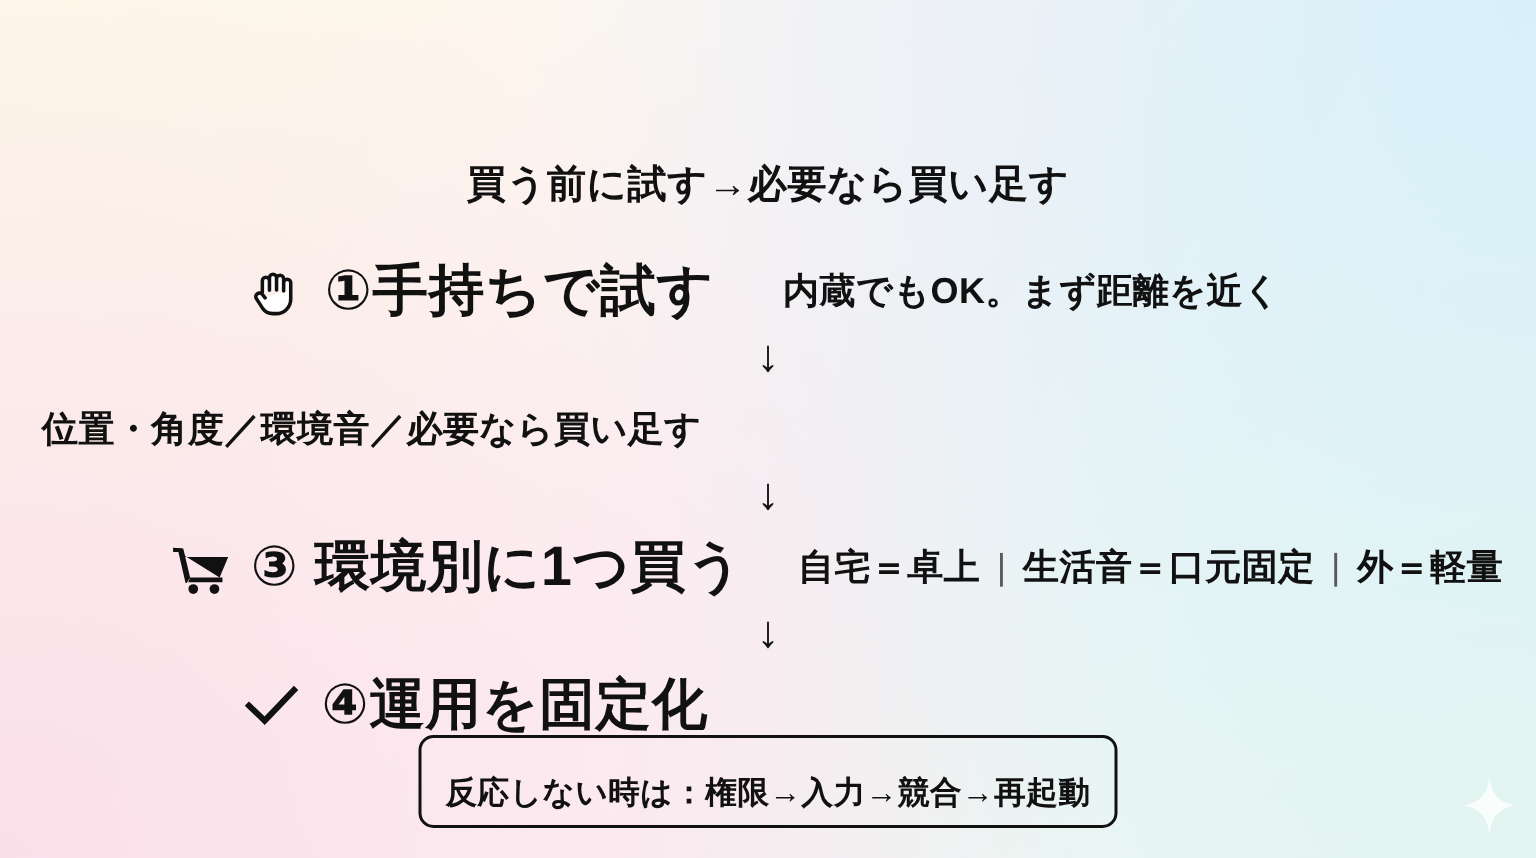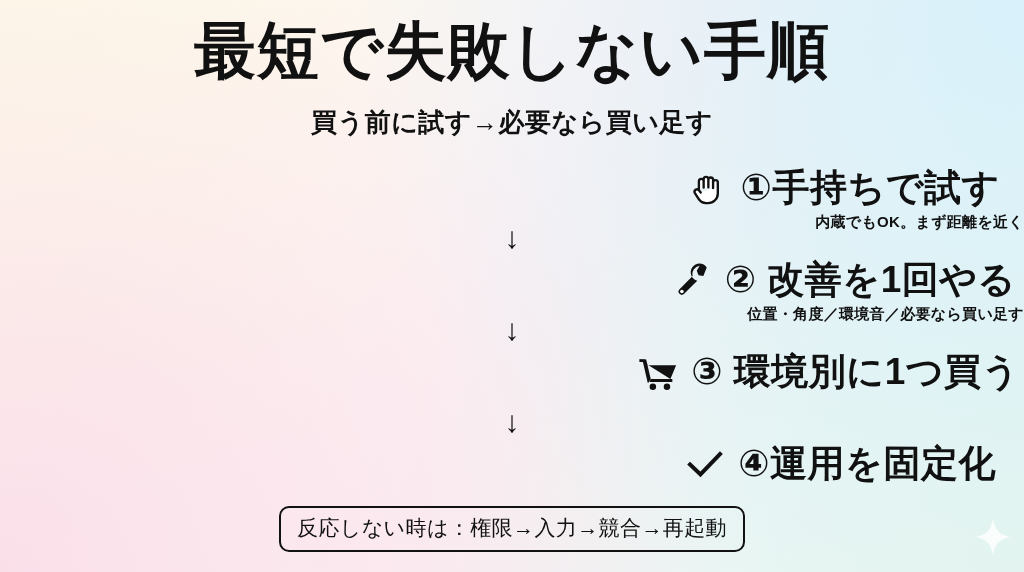--- a/index.html
+++ b/index.html
@@ -71,22 +71,21 @@
   .steps {
     position: absolute;
     top: 163px;
     left: 0;
     width: 1024px;
   }
   .step-row {
     position: relative;
     height: 62px;
     display: flex;
-    align-items: flex-end;
-    flex-direction: column;
+    align-items: center;
   }
   .step-left {
     width: 500px;
     display: flex;
     align-items: center;
     justify-content: flex-end;
     padding-right: 22px;
     box-sizing: border-box;
     gap: 10px;
   }
@@ -100,21 +99,21 @@
   }
   .step-icon svg { display: block; }
 
   .step-label {
     font-size: 37px;
     font-weight: 700;
     letter-spacing: 0.5px;
     white-space: nowrap;
   }
   .step-note {
-    font-size: 15px;
+    font-size: 24px;
     font-weight: 700;
     letter-spacing: 0.3px;
     white-space: nowrap;
   }
   .step-note .sep {
     font-weight: 400;
     color: #5b5b5b;
     padding: 0 4px;
   }
 
@@ -151,38 +150,37 @@
     position: absolute;
     left: 0;
     bottom: 20px;
     width: 1024px;
     display: flex;
     justify-content: center;
   }
   .footer-box {
     border: 2.5px solid #111111;
     border-radius: 10px;
-    padding: 6px 16px 8px 16px;
+    padding: 22px 16px 8px 16px;
     font-size: 21px;
-    font-weight: 400;
+    font-weight: 700;
     letter-spacing: 0.4px;
     white-space: nowrap;
     background: transparent;
   }
 </style>
 </head>
 <body>
 
 <div class="slide">
 
   <svg class="sparkle" viewBox="0 0 34 38" aria-hidden="true">
     <path d="M17 0 C19 12 22 16 34 19 C22 22 19 26 17 38 C15 26 12 22 0 19 C12 16 15 12 17 0 Z" fill="#ffffff" opacity="0.85"></path>
   </svg>
 
-  <div class="title">最短で失敗しない手順</div>
   <div class="subtitle">買う前に試す→必要なら買い足す</div>
 
   <div class="steps">
 
     <div class="step-row row-1">
       <div class="step-left">
         <span class="step-icon">
           <svg viewBox="0 0 44 44" width="40" height="40" aria-hidden="true">
             <path d="M12.0 23.0 L12.0 14.5 a2.6 2.6 0 0 1 5.2 0 L17.2 21.5
                      M17.2 21.5 L17.2 12.3 a2.6 2.6 0 0 1 5.2 0 L22.4 21.3
@@ -196,51 +194,47 @@
         <span class="step-label">①手持ちで試す</span>
       </div>
       <div class="step-note">内蔵でもOK。まず距離を近く</div>
     </div>
 
     <div class="arrow-row">
       <div class="arrow">↓</div>
     </div>
 
     <div class="step-row row-2">
-      <div class="step-left">
-        <span class="step-icon">
-          <svg viewBox="0 0 44 44" width="40" height="40" aria-hidden="true">
-            <path d="M38.2 8.2 a9.6 9.6 0 1 0 -10.4 14.6 L13.4 37.2
-                     a3.6 3.6 0 0 1 -5.1 -5.1 L22.7 17.7
-                     A9.6 9.6 0 0 1 30.4 6.2 l-3.2 5.6 2.0 4.9 5.3 0.9 3.7 -9.4 Z" fill="#111111"></path>
-            <circle cx="10.9" cy="34.6" r="2.0" fill="#ffffff"></circle>
-          </svg>
-        </span>
-        <span class="step-label">② 改善を1回やる</span>
-      </div>
       <div class="step-note">位置・角度／環境音／必要なら買い足す</div>
     </div>
 
     <div class="arrow-row">
       <div class="arrow">↓</div>
     </div>
 
     <div class="step-row row-3">
       <div class="step-left">
         <span class="step-icon">
           <svg viewBox="0 0 44 44" width="42" height="42" aria-hidden="true">
             <path d="M2.5 9.0 L8.6 9.0 L11.0 15.0 L41.0 15.0 L35.0 29.4 L14.4 29.4
                      L13.0 32.6 L37.0 32.6 L37.0 29.4 L35.0 29.4 Z" fill="#111111"></path>
             <path d="M9.6 9.0 L14.4 29.4 L12.0 33.2 L11.2 33.2 L6.2 11.6 L2.5 11.6 L2.5 8.6 Z" fill="#111111"></path>
             <circle cx="16.6" cy="37.4" r="3.4" fill="#111111"></circle>
             <circle cx="31.4" cy="37.4" r="3.4" fill="#111111"></circle>
           </svg>
         </span>
         <span class="step-label">③ 環境別に1つ買う</span>
       </div>
+      <div class="step-note">
+        <span>自宅＝卓上</span>
+        <span class="sep">|</span>
+        <span>生活音＝口元固定</span>
+        <span class="sep">|</span>
+        <span>外＝軽量</span>
+      </div>
     </div>
 
     <div class="arrow-row">
       <div class="arrow">↓</div>
     </div>
 
     <div class="step-row row-4">
       <div class="step-left">
         <span class="step-icon">
           <svg viewBox="0 0 44 44" width="40" height="40" aria-hidden="true">

